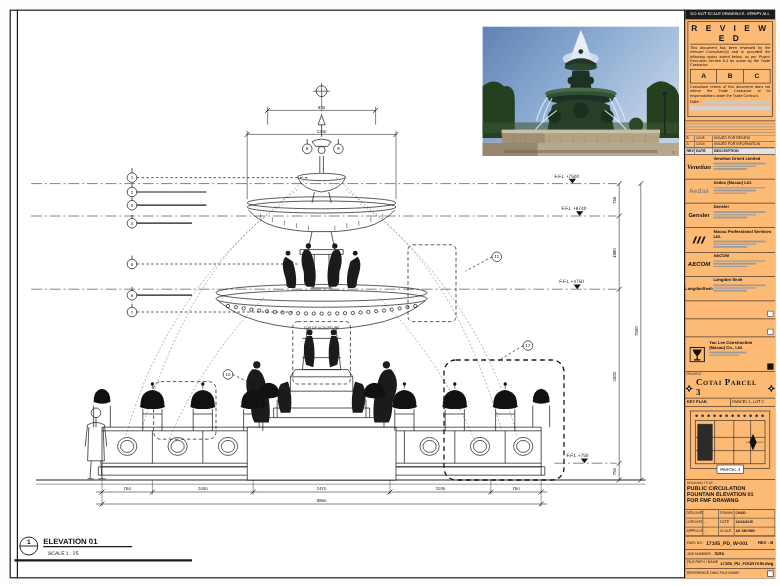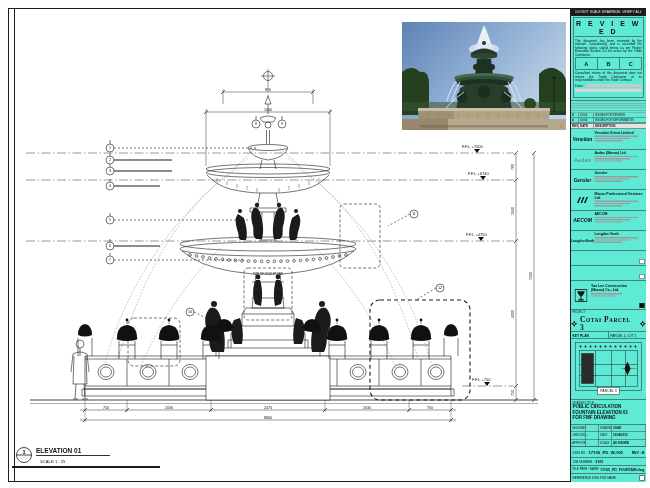--- a/index.html
+++ b/index.html
@@ -2,21 +2,21 @@
 <html><head>
 <meta charset="utf-8">
 <style>
   html,body{margin:0;padding:0;background:#ffffff;}
   .page{position:relative;width:650px;height:488px;background:#fdfdfc;font-family:"Liberation Sans",sans-serif;color:#111;overflow:hidden;}
   .frame{position:absolute;left:8px;top:8px;width:638px;height:474px;border:1.6px solid #1c1c1c;background:#ffffff;box-sizing:border-box;}
   .innerline{position:absolute;left:14px;top:8px;width:1px;height:474px;background:#1c1c1c;}
   .drawing{position:absolute;left:10px;top:8px;width:556px;height:472px;}
   .photo{position:absolute;left:402px;top:22px;width:164px;height:108px;}
   
-  .tb-outer{position:absolute;left:570px;top:8px;width:76px;height:474px;border-left:1.4px solid #1c1c1c;background:#5eead4;box-sizing:border-box;overflow:hidden;}
+  .tb-outer{position:absolute;left:570px;top:8px;width:76px;height:474px;border-left:1.4px solid #1c1c1c;background:#fdba74;box-sizing:border-box;overflow:hidden;}
   .tb{width:150px;height:948px;transform:scale(0.5);transform-origin:0 0;display:flex;flex-direction:column;box-sizing:border-box;}
   .sec{border-bottom:1.6px solid #222;position:relative;box-sizing:border-box;overflow:hidden;flex:none;}
   .note{height:16px;background:#1b1b1b;color:#fff;font-size:6.5px;line-height:16px;text-align:center;letter-spacing:.2px;}
   .stamp{height:170px;padding:3px 4px;}
   .stampbox{border:1.4px solid #222;height:160px;box-sizing:border-box;padding:2px 3px;}
   .stamp-title{font-size:14px;font-weight:bold;letter-spacing:5px;text-align:center;border-bottom:1.2px solid #222;padding:1px 0 2px;}
   .stamp-body{font-size:6.3px;line-height:7px;text-align:justify;margin:3px 0;}
   .abc{display:flex;border:1px solid #222;height:22px;margin:2px 0;}
   .abc div{flex:1;border-right:1px solid #222;text-align:center;font-weight:bold;font-size:11px;line-height:22px;}
   .abc div:last-child{border-right:none;}

